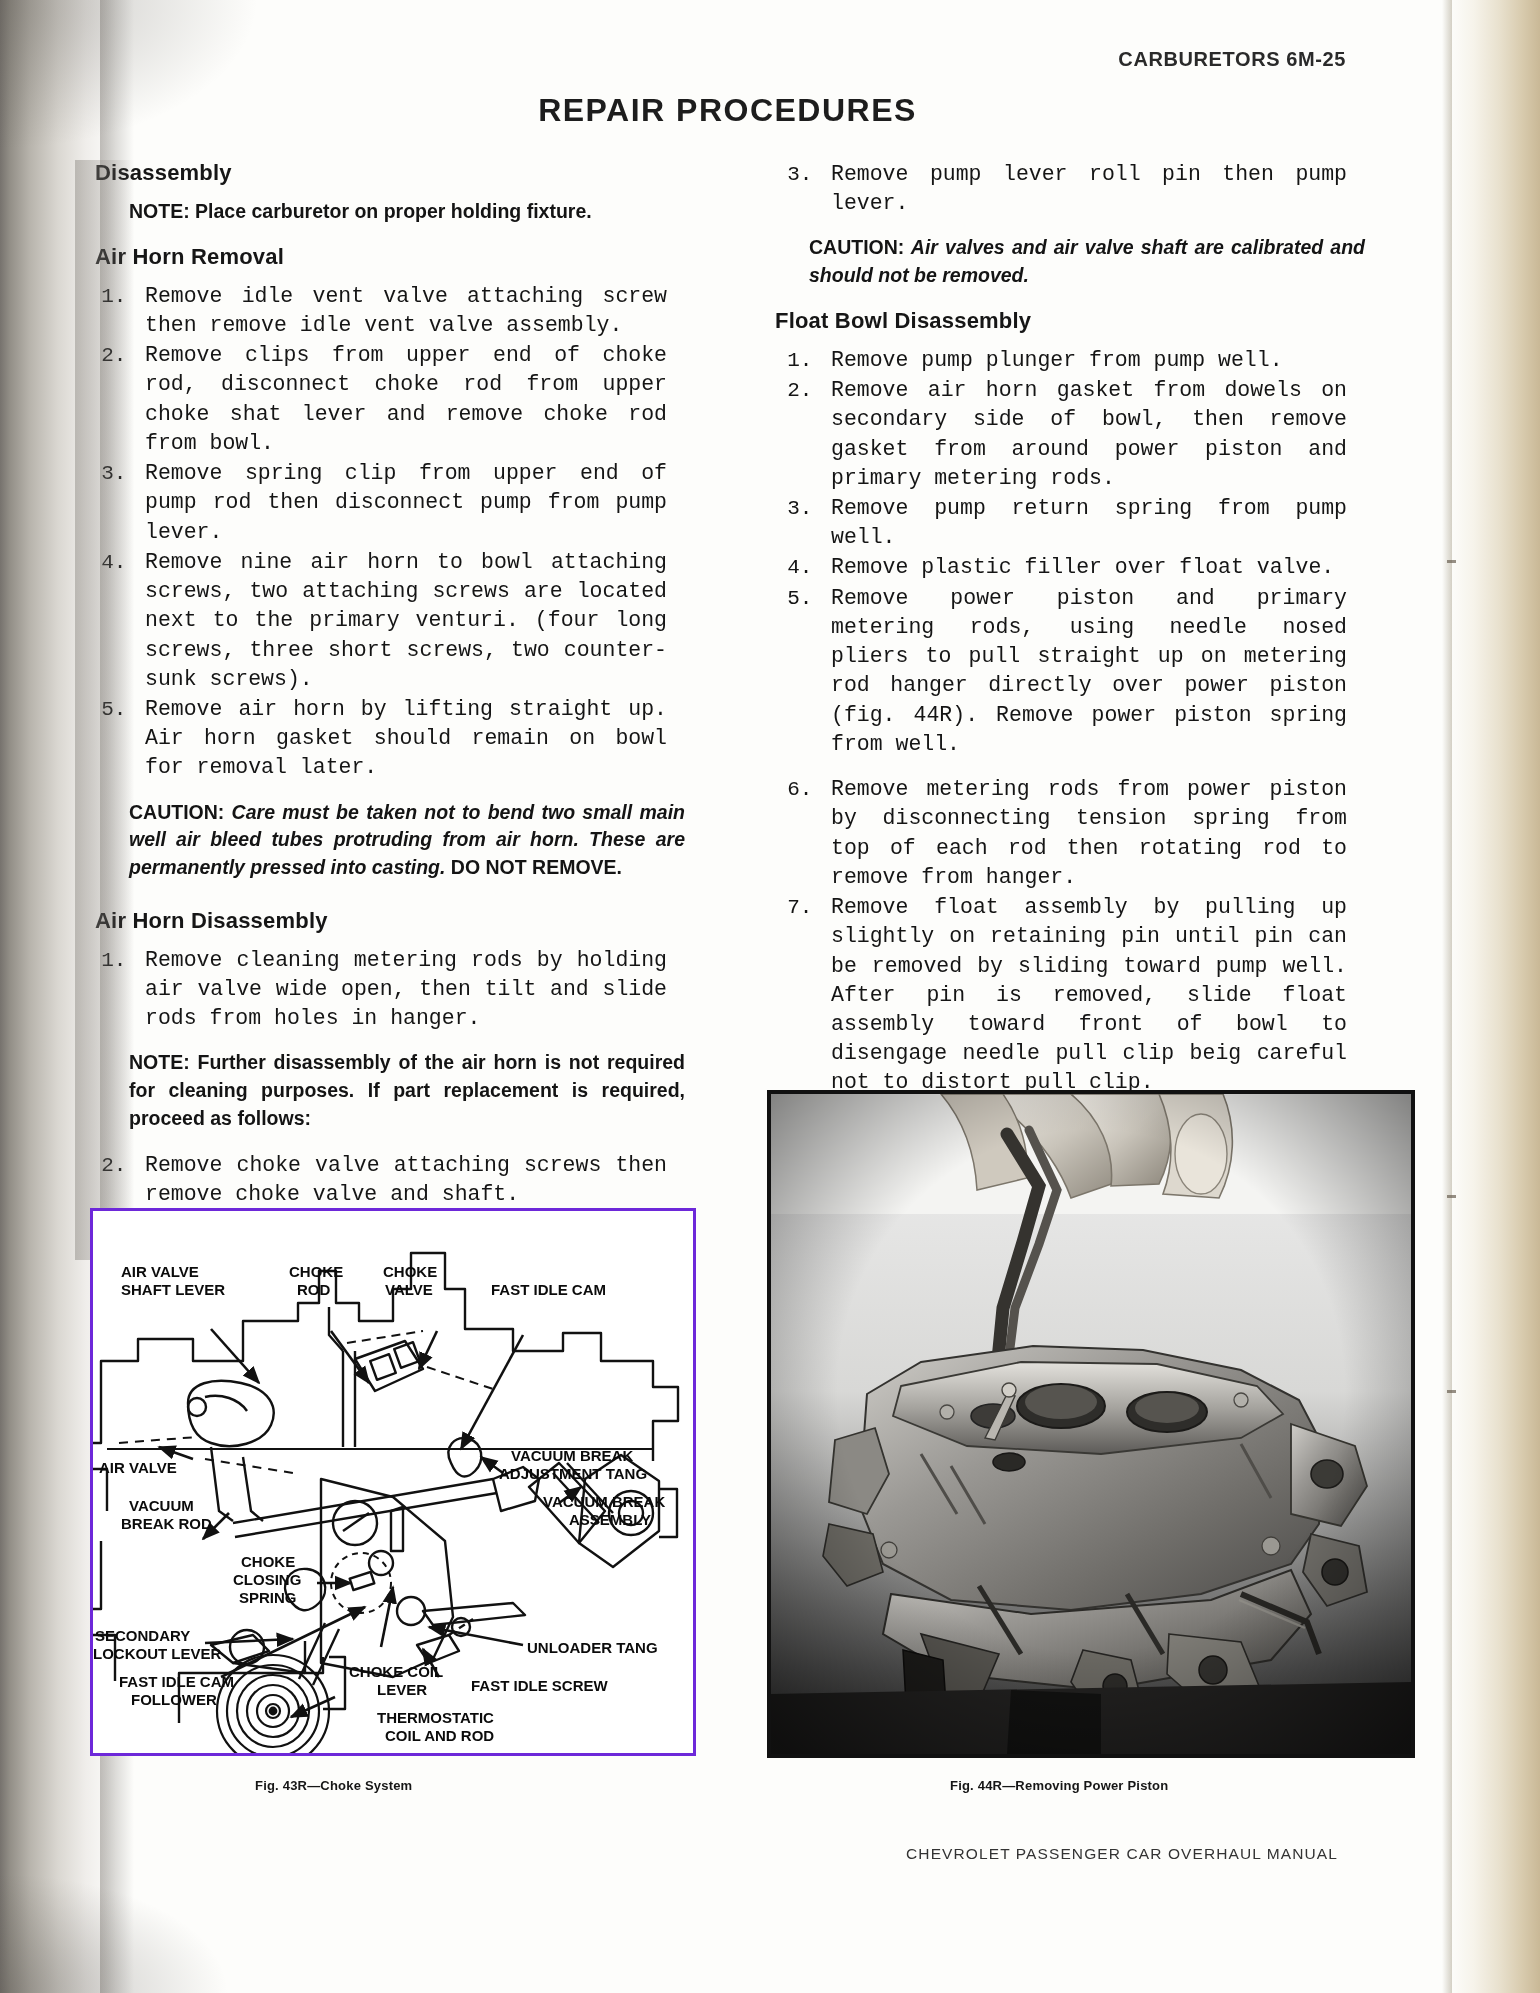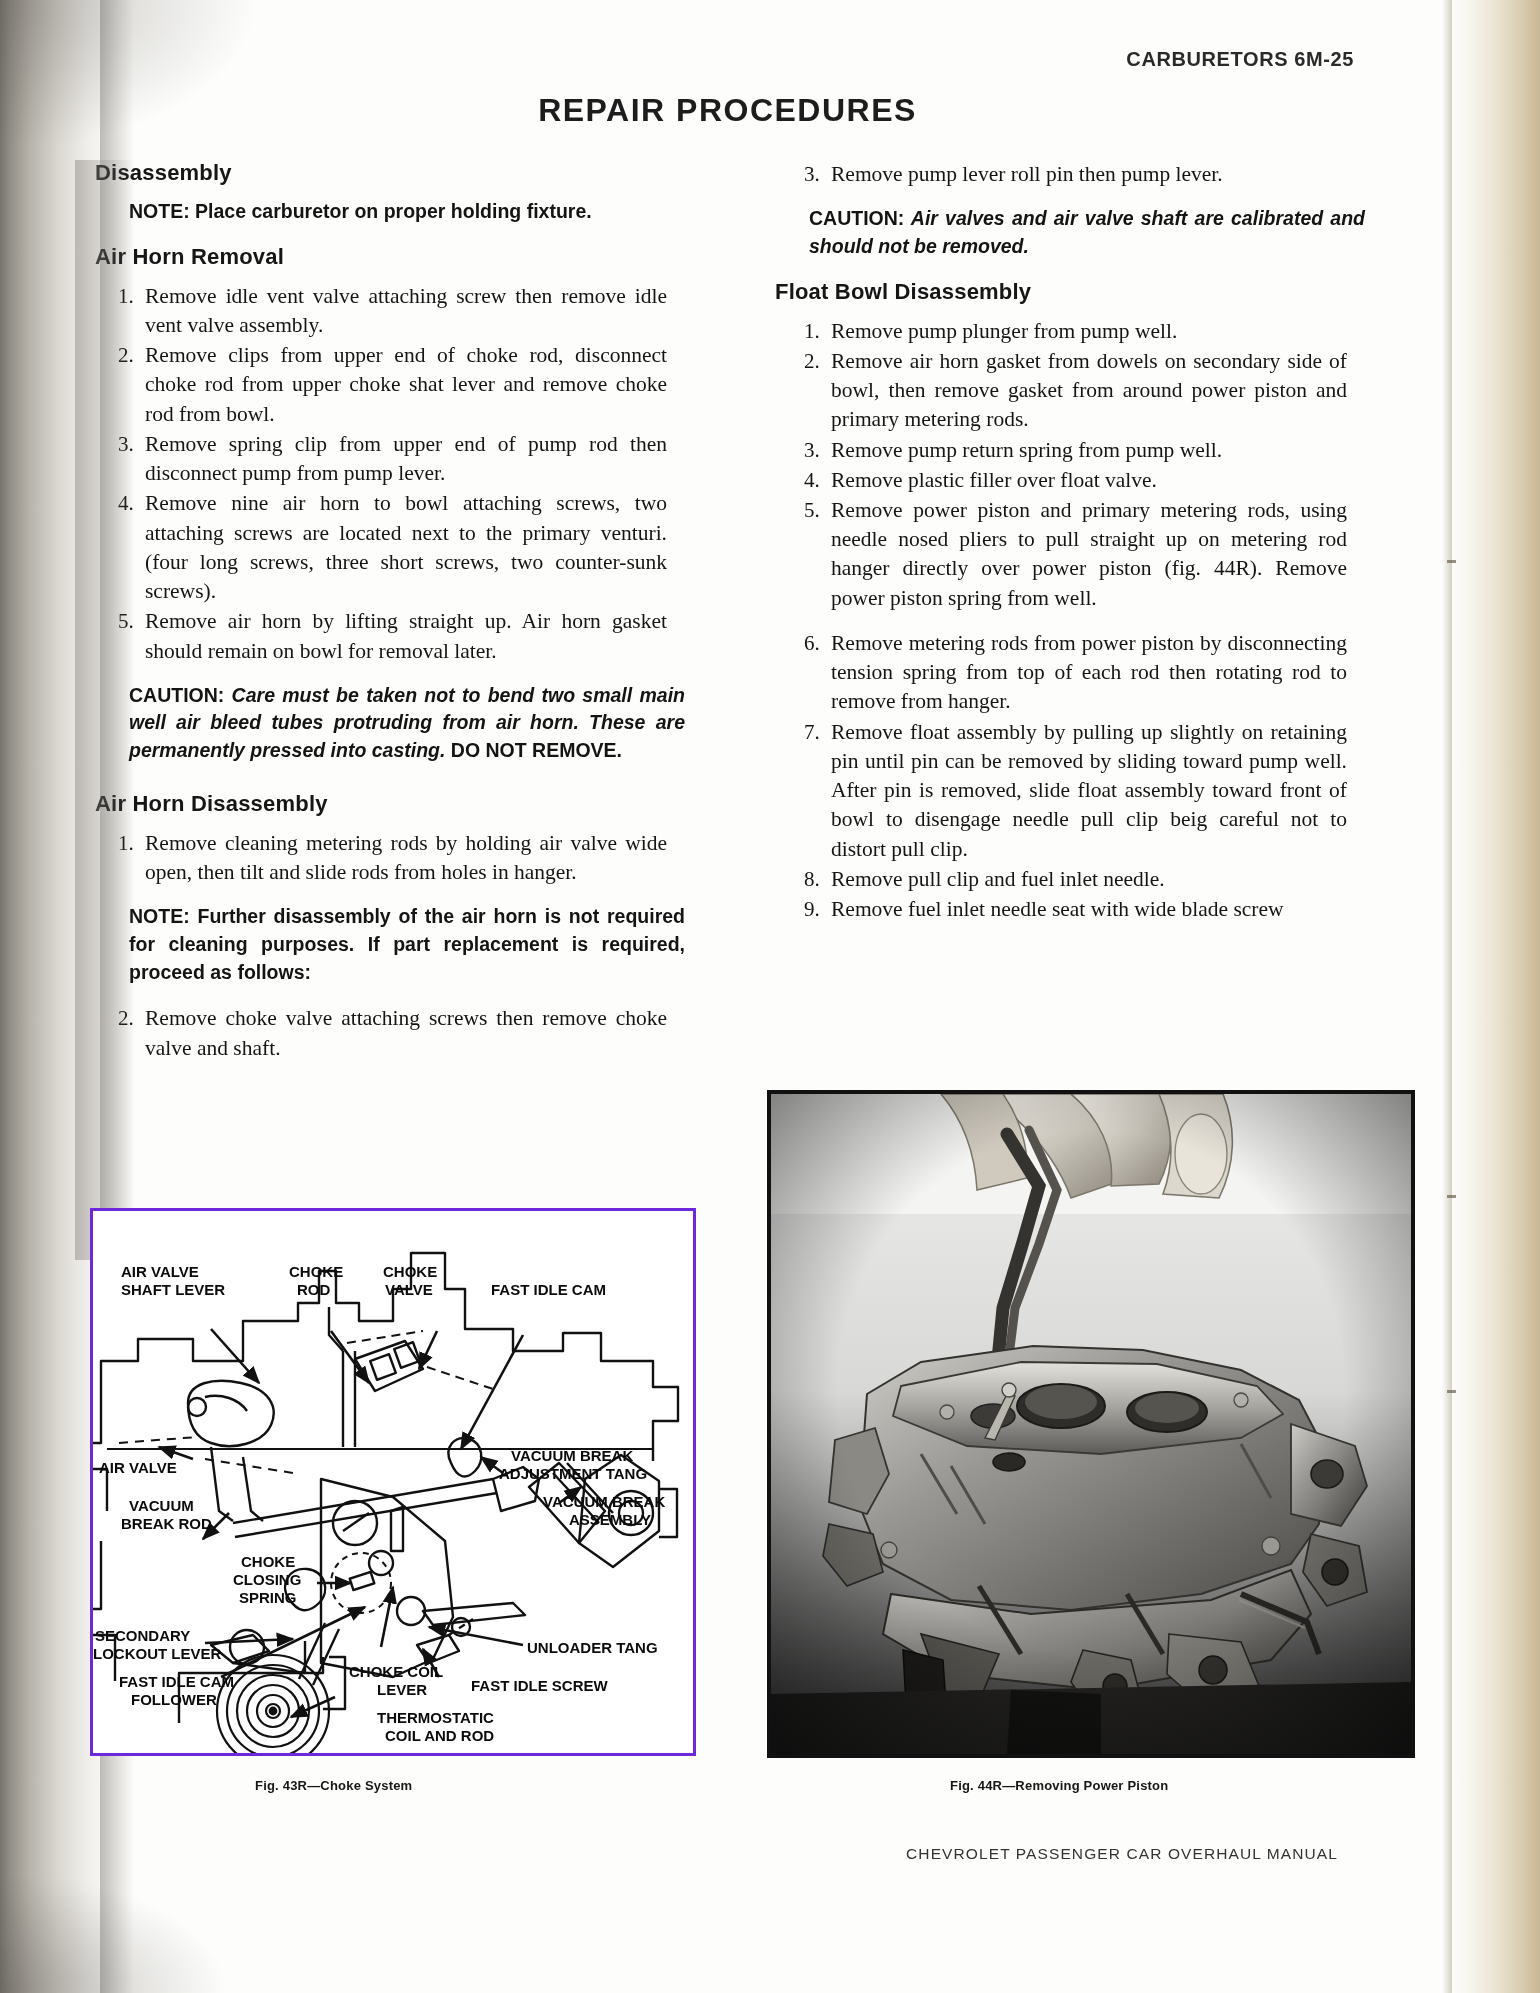--- a/index.html
+++ b/index.html
@@ -48,21 +48,21 @@
     background: radial-gradient(ellipse at 0% 0%, rgba(90,86,80,.35), rgba(253,253,251,0) 70%);
   }
 
   
   .content {
     position: absolute;
     left: 95px; top: 0; width: 1355px; height: 1993px;
   }
 
   .running-head {
-    position: absolute; right: 96px; top: 48px;
+    position: absolute; right: 104px; top: 48px;
     font-family: "Liberation Sans", "DejaVu Sans", sans-serif;
     font-weight: 700; font-size: 20px; letter-spacing: .6px;
     color: #2a2a2a;
   }
 
   .page-title {
     position: absolute; left: 0; right: 0; top: 92px;
     text-align: center;
     font-family: "Liberation Sans", "DejaVu Sans", sans-serif;
     font-weight: 700; font-size: 32px; letter-spacing: 1.5px;
@@ -104,20 +104,21 @@
   p.caution .lead, p.note .lead { font-style: normal; }
   p.caution em.strong { font-style: normal; font-weight: 700; }
 
   ol.steps {
     margin: 0 18px 16px 0;
     padding-left: 44px;
     font-size: 21.5px;
     line-height: 1.36;
     color: #151515;
     text-align: justify;
+    font-family: Liberation Mono, monospace;
   }
   ol.steps li { margin-bottom: 1px; padding-left: 6px; }
   ol.steps.numbered-right { padding-left: 50px; }
   ol.steps li::marker { font-size: 21px; }
 
   
   .fig-left {
     position: absolute; left: -5px; top: 1208px;
     width: 600px; height: 542px;
     border: 3px solid #6d28d9;

